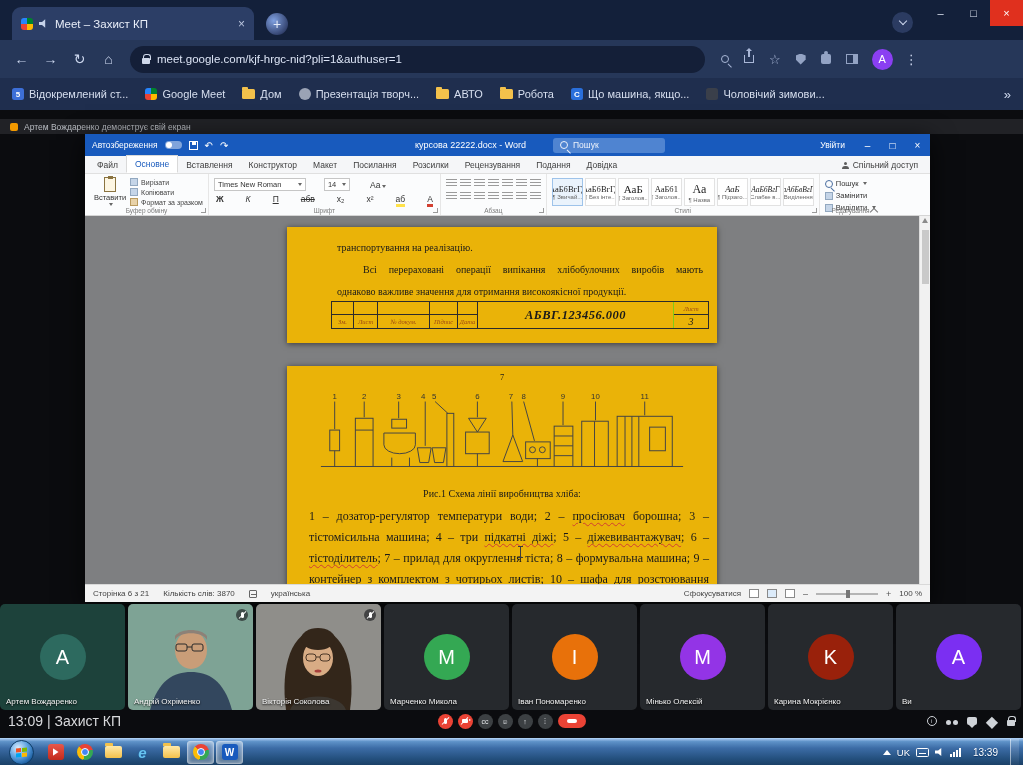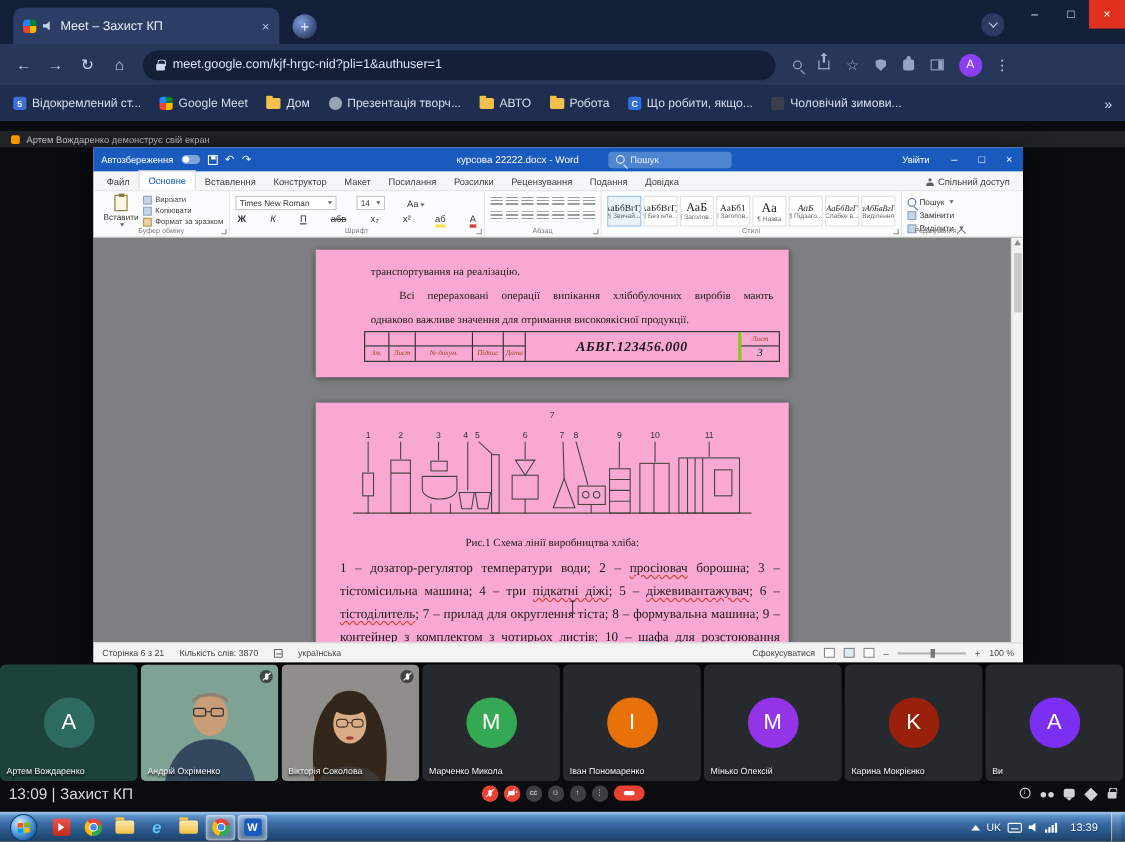--- a/index.html
+++ b/index.html
@@ -104,32 +104,32 @@
 .sname{font-size:6px;color:#666;white-space:nowrap}
 .ecol{display:flex;flex-direction:column;gap:3px;padding-top:3px}
 .erow{display:flex;align-items:center;gap:3px;font-size:7.5px;color:#333;white-space:nowrap}
 .mag.dark{border-color:#4a6ea0}.mag.dark::after{background:#4a6ea0}
 .collapse{position:absolute;right:4px;bottom:2px;width:7px;height:5px}
 .collapse::before{content:"";position:absolute;left:1px;top:1px;width:5px;height:5px;border-left:1.4px solid #777;border-top:1.4px solid #777;transform:rotate(45deg)}
 .wdoc{position:absolute;top:82px;left:0;right:0;bottom:18px;background:#7e7f81;overflow:hidden}
 .wscroll{position:absolute;right:0;top:0;bottom:0;width:11px;background:#f1f1f1;border-left:1px solid #dcdcdc}
 .wscroll .sarr{position:absolute;top:2px;left:2px;width:0;height:0;border-left:3.5px solid transparent;border-right:3.5px solid transparent;border-bottom:5px solid #8a8a8a}
 .wscroll .thumb{position:absolute;top:14px;left:1.5px;width:7px;height:54px;background:#c9c9c9}
-.page{position:absolute;left:202px;width:430px;background:#f9a8d4;box-shadow:0 1px 6px rgba(0,0,0,.55);font-family:"Liberation Serif",serif;color:#1a1a1a}
+.page{position:absolute;left:202px;width:430px;background:#eab308;box-shadow:0 1px 6px rgba(0,0,0,.55);font-family:"Liberation Serif",serif;color:#1a1a1a}
 #page1{top:11px;height:116px}
 #page2{top:150px;height:230px}
 .pline{position:absolute;left:50px;right:14px;font-size:10px;line-height:13px}
 .p2line{position:absolute;left:22px;right:8px;font-size:12px;line-height:13px}
 .just{text-align:justify;text-align-last:justify}
 .indent{text-indent:26px}
 .squig{text-decoration:underline wavy #d23f31 1px;text-underline-offset:2px}
 .stamp{position:absolute;left:44px;top:74px;width:378px;height:28px;display:grid;grid-template-columns:22px 24px 52px 28px 20px 1fr 34px;grid-template-rows:13px 13px;border:1.5px solid #2b2b2b}
 .sc{border-right:1px solid #2b2b2b;border-bottom:1px solid #2b2b2b}
 .slbl{border-right:1px solid #2b2b2b;display:flex;align-items:center;justify-content:center;font-size:6.5px;font-style:italic;color:#a04a12}
-.scode{grid-column:6;grid-row:1/3;border-right:3px solid #84cc16;display:flex;align-items:center;justify-content:center;font-size:12.5px;font-style:italic;font-weight:bold;letter-spacing:.5px}
+.scode{grid-column:6;grid-row:1/3;border-right:1px solid #84cc16;display:flex;align-items:center;justify-content:center;font-size:12.5px;font-style:italic;font-weight:bold;letter-spacing:.5px}
 .ssheet{grid-column:7;grid-row:1;border-bottom:1px solid #2b2b2b;display:flex;align-items:center;justify-content:center;font-size:6.5px;font-style:italic;color:#a04a12}
 .snum{grid-column:7;grid-row:2;display:flex;align-items:center;justify-content:center;font-size:10px;font-style:italic}
 .pagenum{position:absolute;top:6px;left:0;right:0;text-align:center;font-size:8.5px}
 .diagram{position:absolute;left:28px;top:22px;width:374px;height:94px}
 .caption{position:absolute;top:122px;left:0;right:0;text-align:center;font-size:10px}
 .ibeam{position:absolute;left:233px;top:180px;width:1.2px;height:12px;background:#3c3c3c}
 .ibeam::before,.ibeam::after{content:"";position:absolute;left:-2px;width:5px;height:1.2px;background:#3c3c3c}
 .ibeam::before{top:0}.ibeam::after{bottom:0}
 .wstatus{position:absolute;left:0;right:0;bottom:0;height:18px;background:#f3f3f3;border-top:1px solid #d9d9d9;display:flex;align-items:center;gap:14px;padding:0 8px;font-size:8px;color:#444}
 .wsright{margin-left:auto;display:flex;align-items:center;gap:8px}
@@ -260,21 +260,21 @@
     <span class="bm">
         <span class="fold"></span>
         <span>АВТО</span>
       </span>
     <span class="bm">
         <span class="fold"></span>
         <span>Робота</span>
       </span>
     <span class="bm">
         <span class="bsq" style="background:#2a6fdb">С</span>
-        <span>Що робити, якщо...</span>
+        <span>Що машина, якщо...</span>
       </span>
     <span class="bm">
         <span class="bsq" style="background:#3a3f4a"></span>
         <span>Чоловічий зимови...</span>
       </span>
     <span class="overflow">»</span>
   </div>
 
   <div id="meet">
     <div class="banner">

